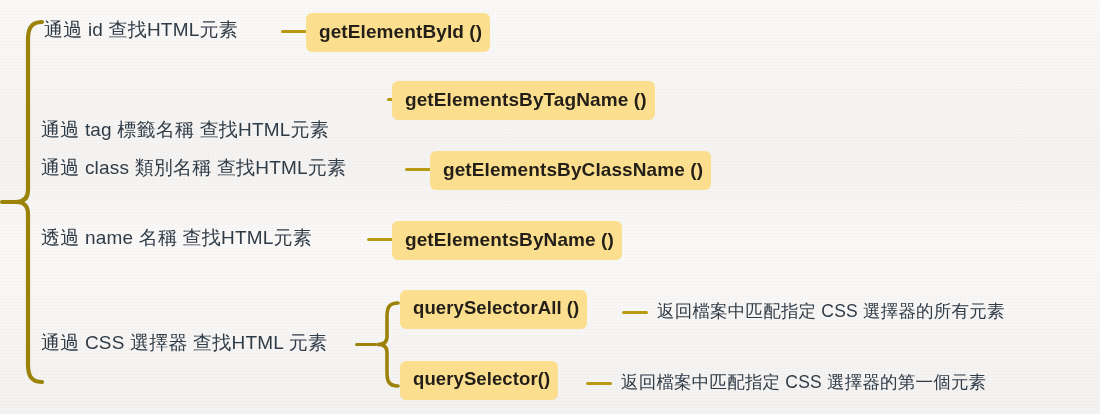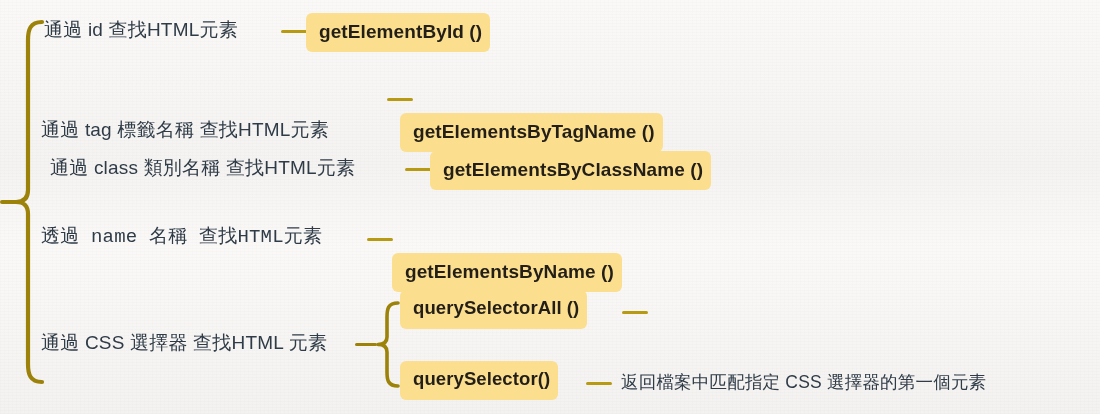--- a/index.html
+++ b/index.html
@@ -109,43 +109,44 @@
   </svg>
 
   <div class="stub" style="left:0px; top:200px; width:18px; height:4px;"></div>
 
   <div class="node-label" style="left:44px; top:20px;">通過 id 查找HTML元素</div>
   <div class="dash" style="left:281px; top:30px; width:26px;"></div>
   <div class="badge" style="left:306px; top:13px;">getElementById ()</div>
 
   <div class="node-label" style="left:41px; top:88px;margin-top:32px;">通過 tag 標籤名稱 查找HTML元素</div>
   <div class="dash" style="left:387px; top:98px; width:26px;"></div>
-  <div class="badge" style="left:400px; top:81px;margin-top:32px;">getElementsByTagName ()</div>
+  <div class="badge" style="left:392px; top:81px;">getElementsByTagName ()</div>
 
-  <div class="node-label" style="left:41px; top:158px;margin-left:9px;">通過 class 類別名稱 查找HTML元素</div>
+  <div class="node-label" style="left:41px; top:158px;">通過 class 類別名稱 查找HTML元素</div>
   <div class="dash" style="left:405px; top:168px; width:26px;"></div>
   <div class="badge" style="left:430px; top:151px;">getElementsByClassName ()</div>
 
-  <div class="node-label" style="left:41px; top:228px;font-family:Liberation Mono, monospace;">透過 name 名稱 查找HTML元素</div>
+  <div class="node-label" style="left:41px; top:228px;">透過 name 名稱 查找HTML元素</div>
   <div class="dash" style="left:367px; top:238px; width:26px;"></div>
-  <div class="badge" style="left:392px; top:221px;margin-top:32px;">getElementsByName ()</div>
+  <div class="badge" style="left:392px; top:221px;">getElementsByName ()</div>
 
   <div class="node-label" style="left:41px; top:333px;">通過 CSS 選擇器 查找HTML 元素</div>
   <div class="stub" style="left:355px; top:343px; width:22px;"></div>
 
   <svg class="brace" style="left:372px; top:300px;" width="30" height="90" viewBox="0 0 30 90">
     <path d="M 26 3
              C 16 3, 15 9, 15 17
              L 15 37
              C 15 42, 12 44.5, 6 44.5
              C 12 44.5, 15 47, 15 52
              L 15 72
              C 15 80, 16 86, 26 86" stroke-width="3.6"></path>
   </svg>
 
   <div class="badge small" style="left:400px; top:290px;">querySelectorAll ()</div>
   <div class="dash" style="left:622px; top:311px; width:26px;"></div>
+  <div class="desc-label" style="left:657px; top:303px;">返回檔案中匹配指定 CSS 選擇器的所有元素</div>
 
   <div class="badge small" style="left:400px; top:361px;">querySelector()</div>
   <div class="dash" style="left:586px; top:382px; width:26px;"></div>
   <div class="desc-label" style="left:621px; top:374px;text-align:right;">返回檔案中匹配指定 CSS 選擇器的第一個元素</div>
 
 </div>
 
 </body></html>

